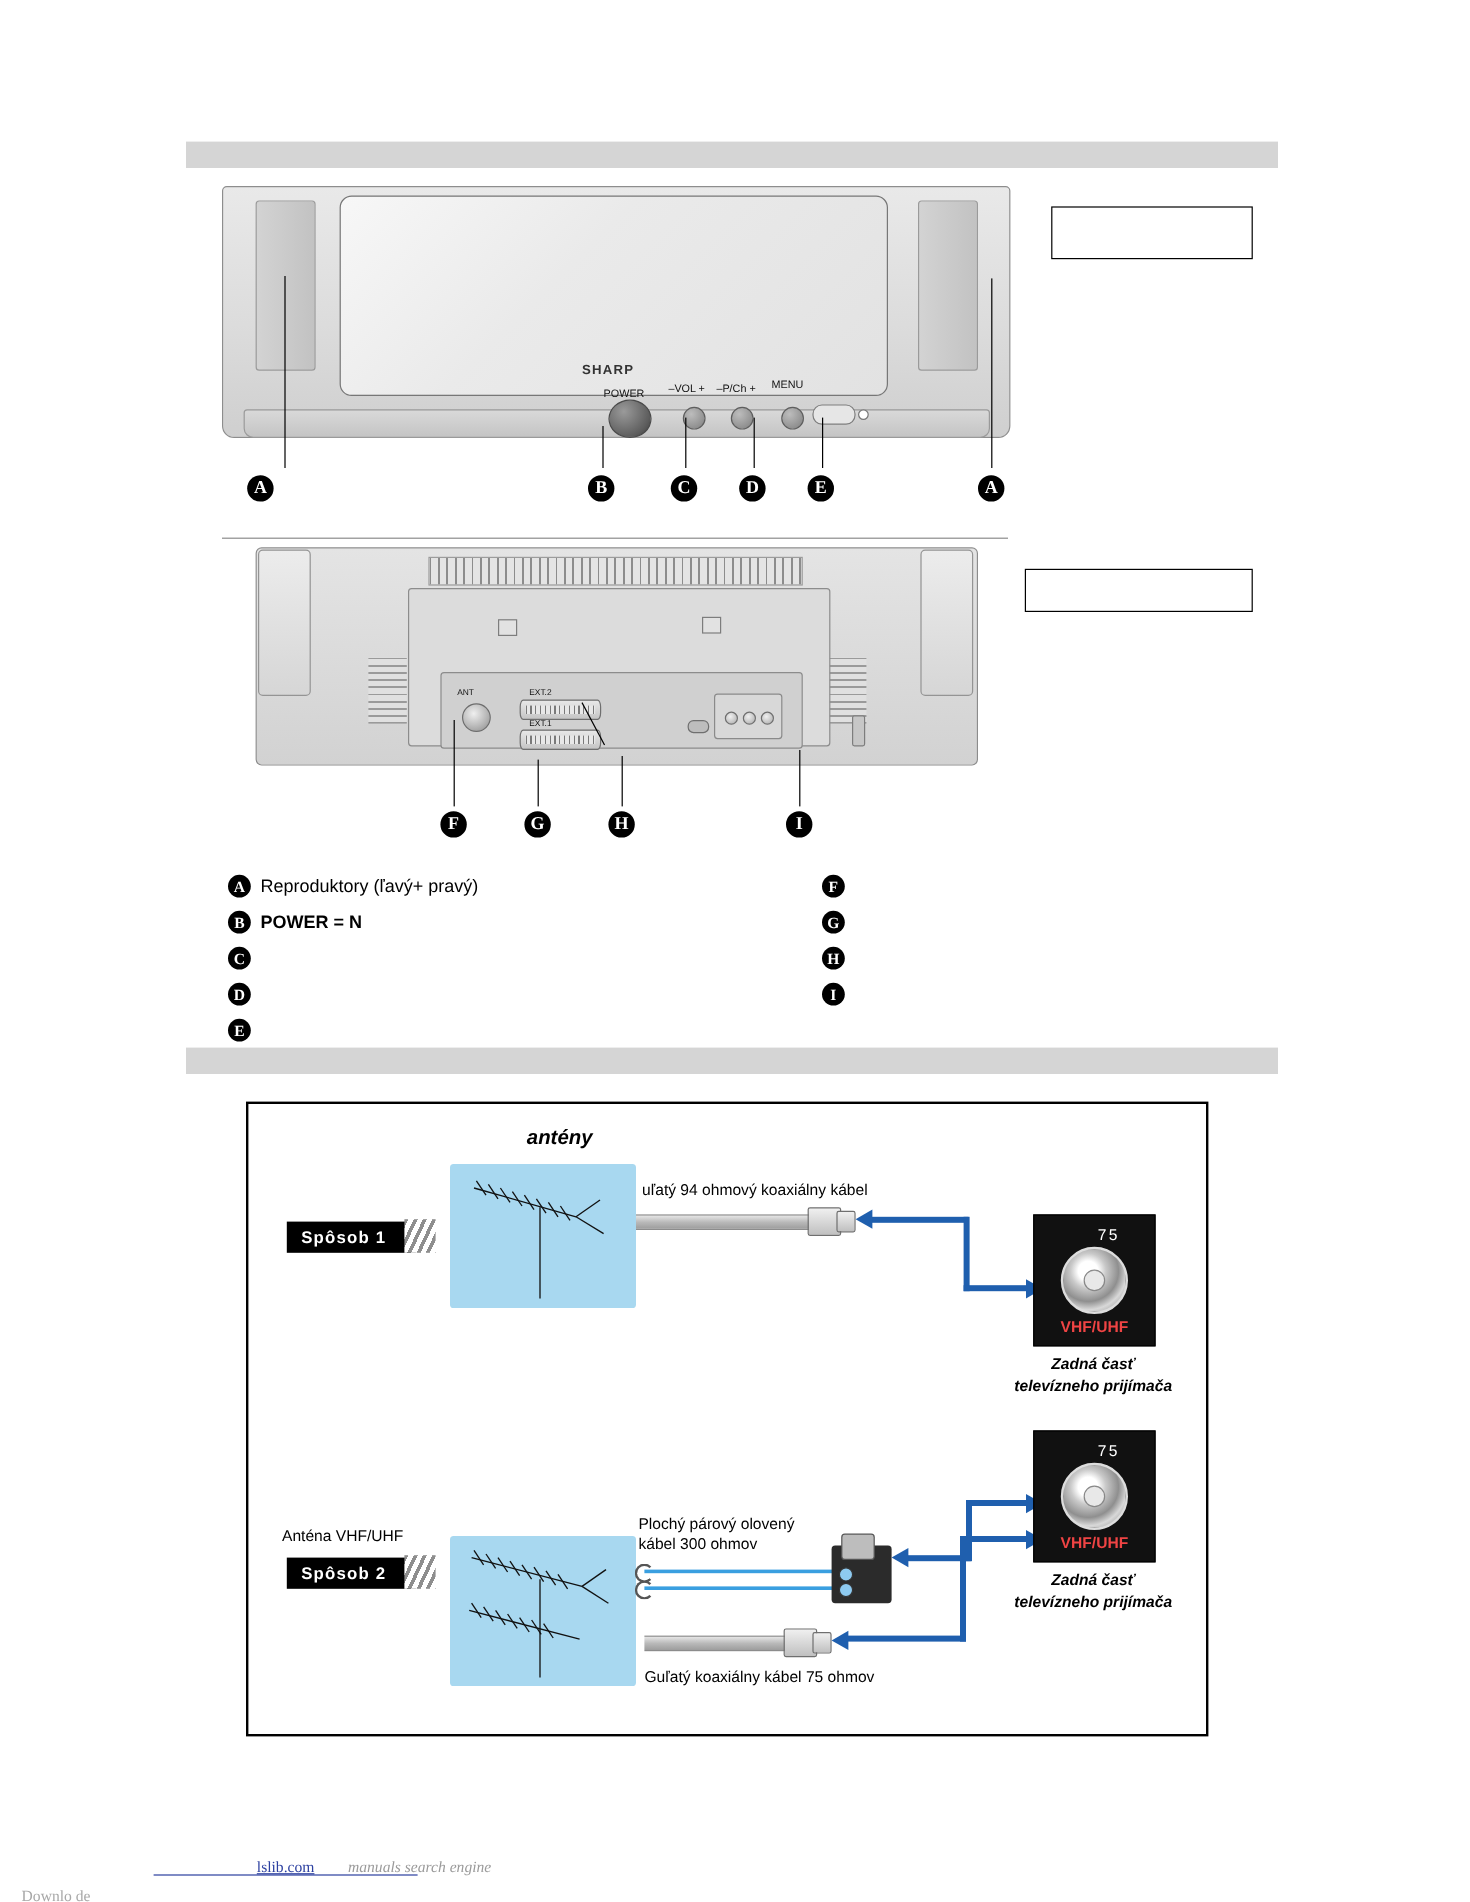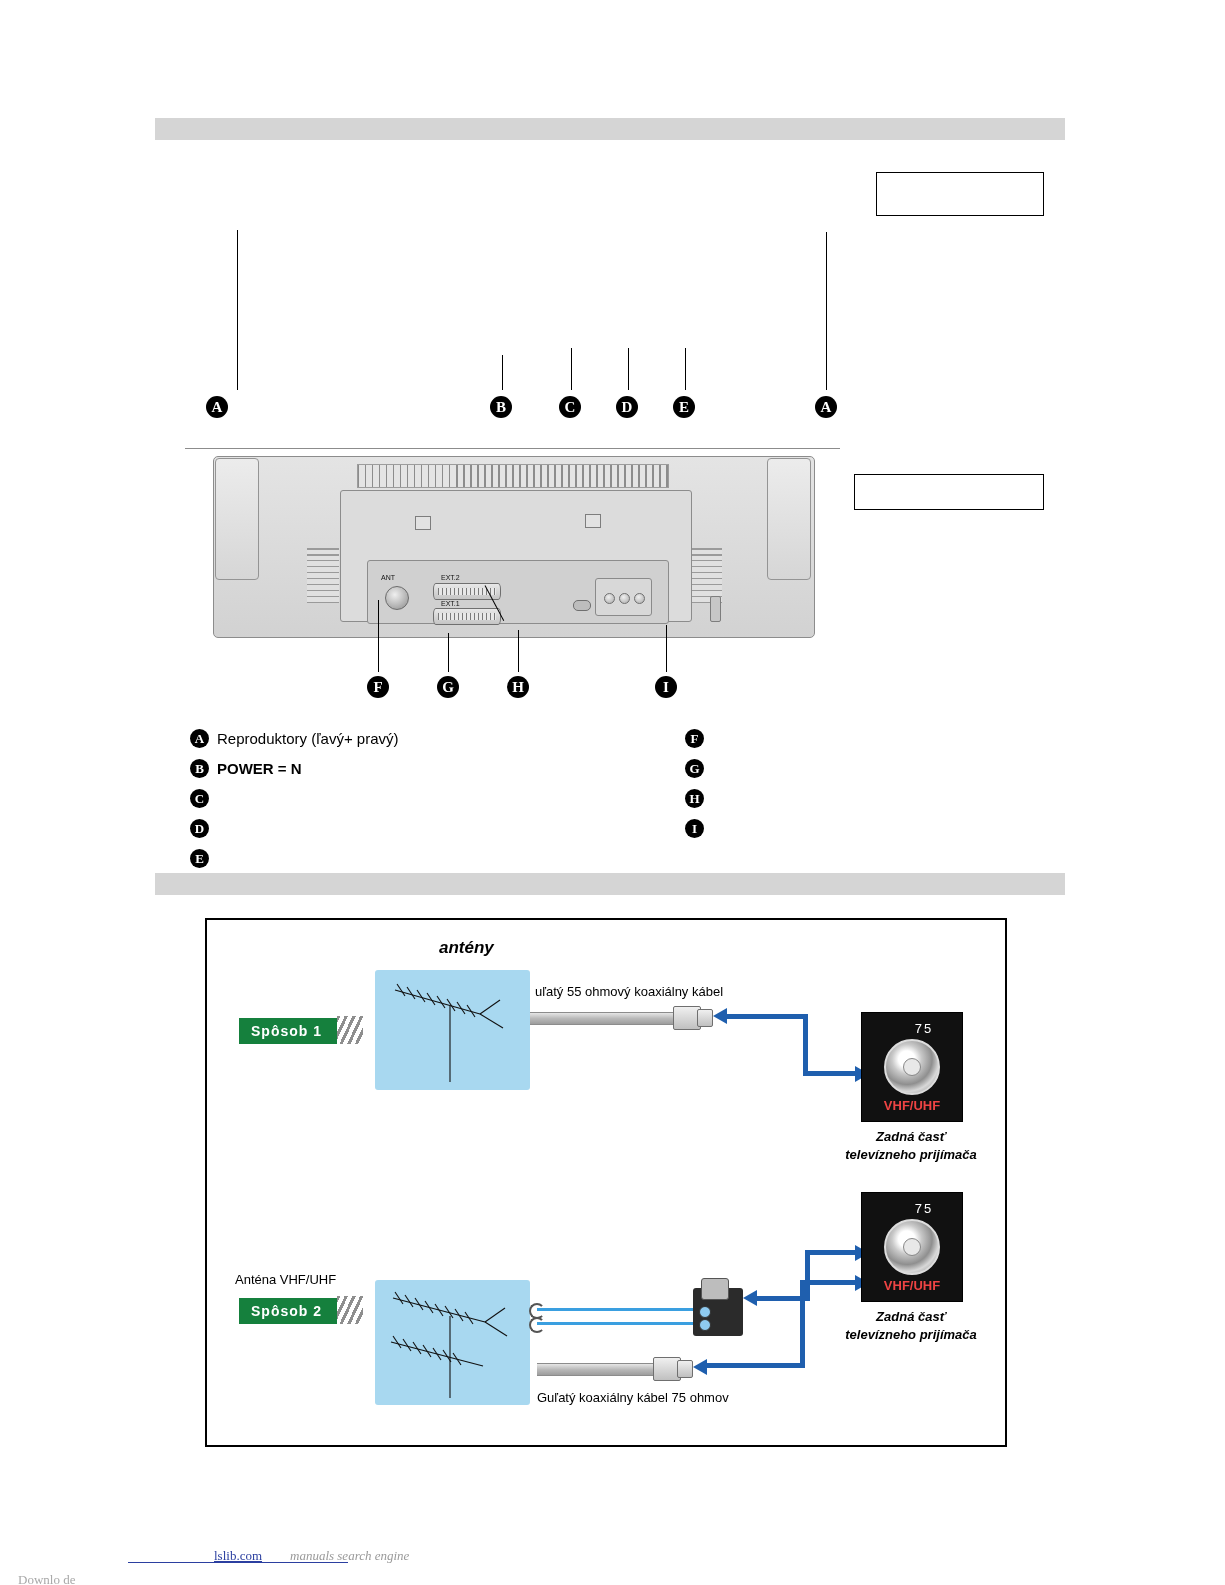--- a/index.html
+++ b/index.html
@@ -321,21 +321,21 @@
   }
   #diagram-title {
     position: absolute;
     left: 232px; top: 18px;
     font-size: 17px;
     font-style: italic;
     font-weight: bold;
   }
   .method-tag {
     position: absolute;
-    background: #15803d;
+    background: #000000;
     color: #fff;
     font-size: 14px;
     font-weight: bold;
     padding: 5px 10px 5px 12px;
     letter-spacing: 1px;
   }
   .method-stripes {
     position: absolute;
     width: 26px; height: 28px;
     background: repeating-linear-gradient(115deg,#8e8e8e 0 3px,#ffffff 3px 7px);
@@ -461,20 +461,40 @@
 </head>
 <body>
 
 <div class="page">
 
   <div class="section-bar" id="bar-top"></div>
 
   <div class="callout-box" id="callout-front"></div>
   <div class="callout-box" id="callout-rear"></div>
 
+  <div id="tv-front-wrap">
+    <div id="tv-front-body"></div>
+    <div class="tv-speaker" id="tv-speaker-left"></div>
+    <div class="tv-speaker" id="tv-speaker-right"></div>
+    <div id="tv-front-screen"></div>
+    <div id="tv-brand">SHARP</div>
+    <div id="tv-front-base"></div>
+
+    <div id="power-knob"></div>
+    <div class="ctrl-btn" id="btn-vol"></div>
+    <div class="ctrl-btn" id="btn-ch"></div>
+    <div class="ctrl-btn" id="btn-menu"></div>
+    <div id="ir-window"></div>
+    <div id="ir-led"></div>
+
+    <div class="ctrl-label" id="label-power">POWER</div>
+    <div class="ctrl-label" id="label-vol">–VOL +</div>
+    <div class="ctrl-label" id="label-ch">–P/Ch +</div>
+    <div class="ctrl-label" id="label-menu">MENU</div>
+  </div>
 
   <div class="leaderline" style="left:237px; top:230px; width:1px; height:160px;"></div>
   <div class="leaderline" style="left:502px; top:355px; width:1px; height:35px;"></div>
   <div class="leaderline" style="left:571px; top:348px; width:1px; height:42px;"></div>
   <div class="leaderline" style="left:628px; top:348px; width:1px; height:42px;"></div>
   <div class="leaderline" style="left:685px; top:348px; width:1px; height:42px;"></div>
   <div class="leaderline" style="left:826px; top:232px; width:1px; height:158px;"></div>
 
   <div class="bullet-abs" style="left:206px; top:396px;">A</div>
   <div class="bullet-abs" style="left:490px; top:396px;">B</div>
@@ -595,21 +615,21 @@
           <line x1="105" y1="44" x2="125" y2="30"></line>
           <line x1="105" y1="44" x2="128" y2="58"></line>
           <line x1="75" y1="36" x2="75" y2="112"></line>
         </g>
       </svg>
     </div>
 
     <div class="cable" style="left:323px; top:92px; width:148px; height:11px;"></div>
     <div class="cable-plug" style="left:466px; top:86px; width:26px; height:22px;"></div>
     <div class="cable-plug" style="left:490px; top:89px; width:14px; height:16px;"></div>
-    <div class="diag-text" style="left:328px; top:64px; width:260px;">uľatý 55 ohmový koaxiálny kábel</div>
+    <div class="diag-text" style="left:328px; top:64px; width:260px;">uľatý 94 ohmový koaxiálny kábel</div>
 
     <div class="arrow-blue" style="left:516px; top:94px; width:84px; height:5px;"></div>
     <div class="arrow-blue" style="left:596px; top:94px; width:5px; height:62px;"></div>
     <div class="arrow-blue" style="left:596px; top:151px; width:56px; height:5px;"></div>
     <div class="arrow-head" style="left:648px; top:146px; border-top:8px solid transparent; border-bottom:8px solid transparent; border-left:14px solid #1f5fae;"></div>
     <div class="arrow-head" style="left:506px; top:88px; border-top:8px solid transparent; border-bottom:8px solid transparent; border-right:14px solid #1f5fae;"></div>
 
     <div class="tvback" style="left:654px; top:92px; width:100px; height:108px;">
       <div class="num">75</div>
       <div class="coax-ring"></div>
@@ -642,20 +662,22 @@
           <line x1="38" y1="62" x2="46" y2="74"></line>
           <line x1="48" y1="65" x2="56" y2="77"></line>
           <line x1="58" y1="68" x2="66" y2="80"></line>
           <line x1="68" y1="70" x2="76" y2="82"></line>
           <line x1="78" y1="73" x2="86" y2="85"></line>
           <line x1="75" y1="36" x2="75" y2="118"></line>
         </g>
       </svg>
     </div>
 
+    <div class="diag-text" style="left:325px; top:342px; width:260px; white-space:pre-line;">Plochý párový olovený
+kábel 300 ohmov</div>
     <div class="arrow-blue" style="left:330px; top:388px; width:160px; height:3px; background:#3a9fe0;"></div>
     <div class="arrow-blue" style="left:330px; top:402px; width:160px; height:3px; background:#3a9fe0;"></div>
     <div style="position:absolute; left:322px; top:383px; width:12px; height:12px; border:2px solid #555; border-radius:50%; border-right-color:transparent;"></div>
     <div style="position:absolute; left:322px; top:397px; width:12px; height:12px; border:2px solid #555; border-radius:50%; border-right-color:transparent;"></div>
 
     <div class="matcher" style="left:486px; top:368px; width:50px; height:48px;"></div>
     <div style="position:absolute; left:494px; top:358px; width:26px; height:20px; background:#bdbdbd; border:1px solid #555; border-radius:3px;"></div>
     <div style="position:absolute; left:492px; top:386px; width:10px; height:10px; border-radius:50%; background:#8ecaf0; border:1px solid #333;"></div>
     <div style="position:absolute; left:492px; top:399px; width:10px; height:10px; border-radius:50%; background:#8ecaf0; border:1px solid #333;"></div>
 

